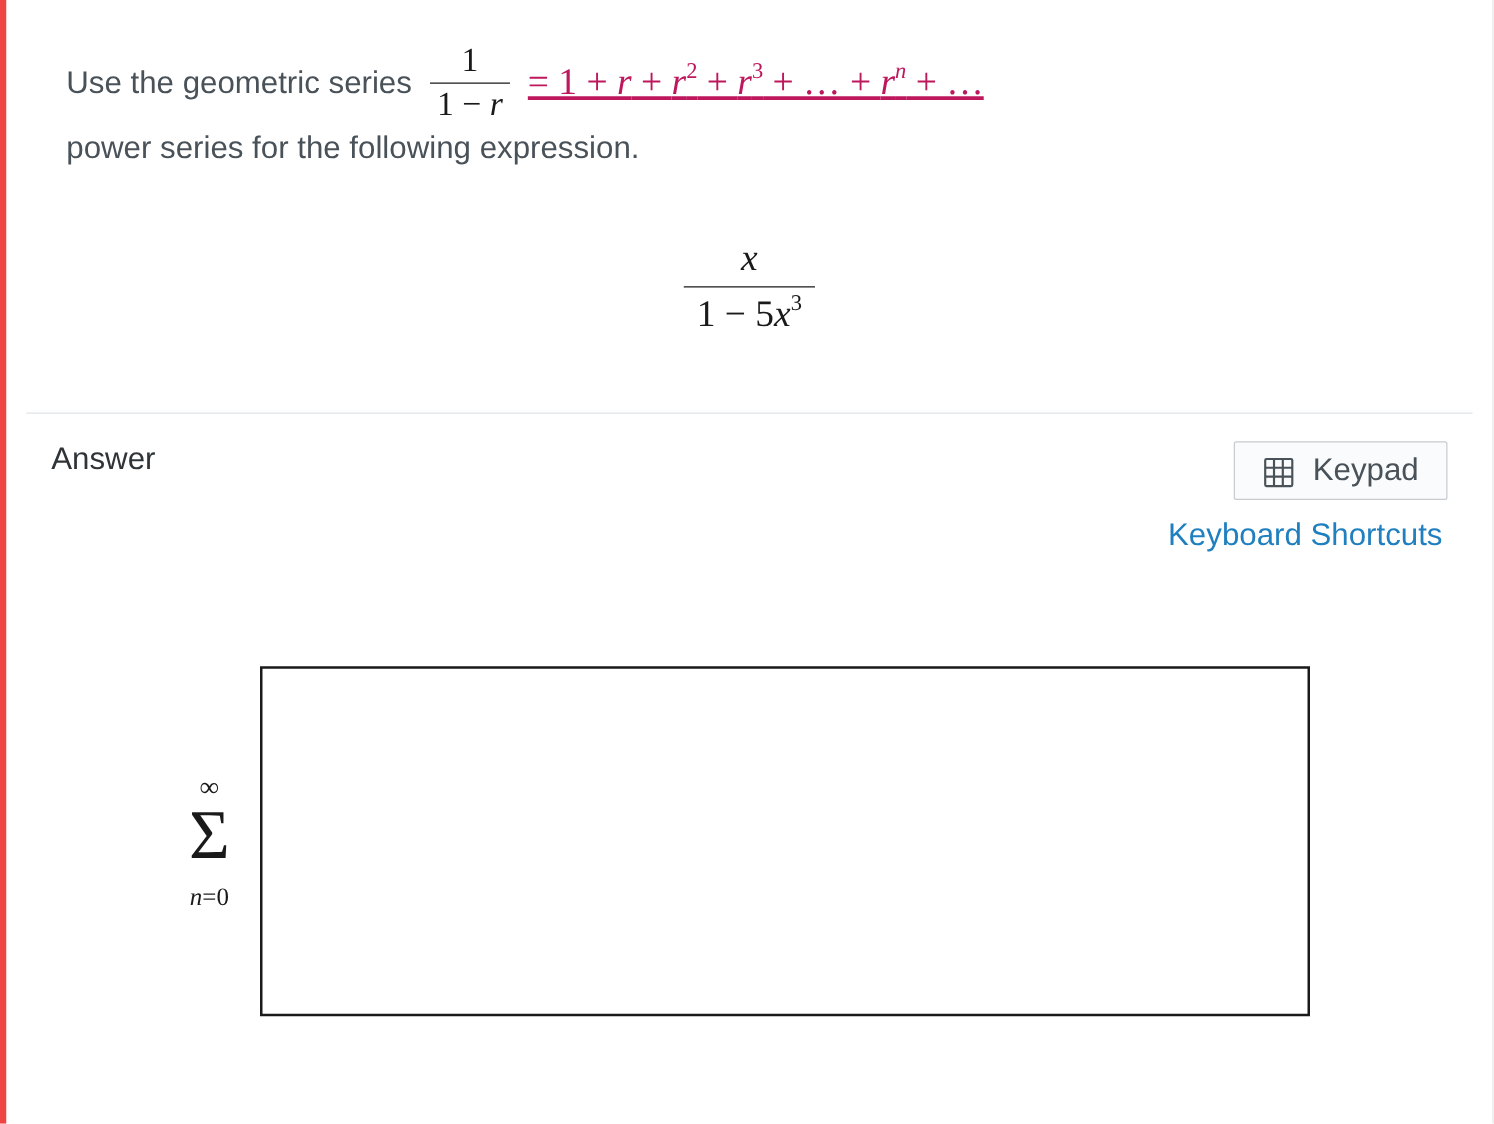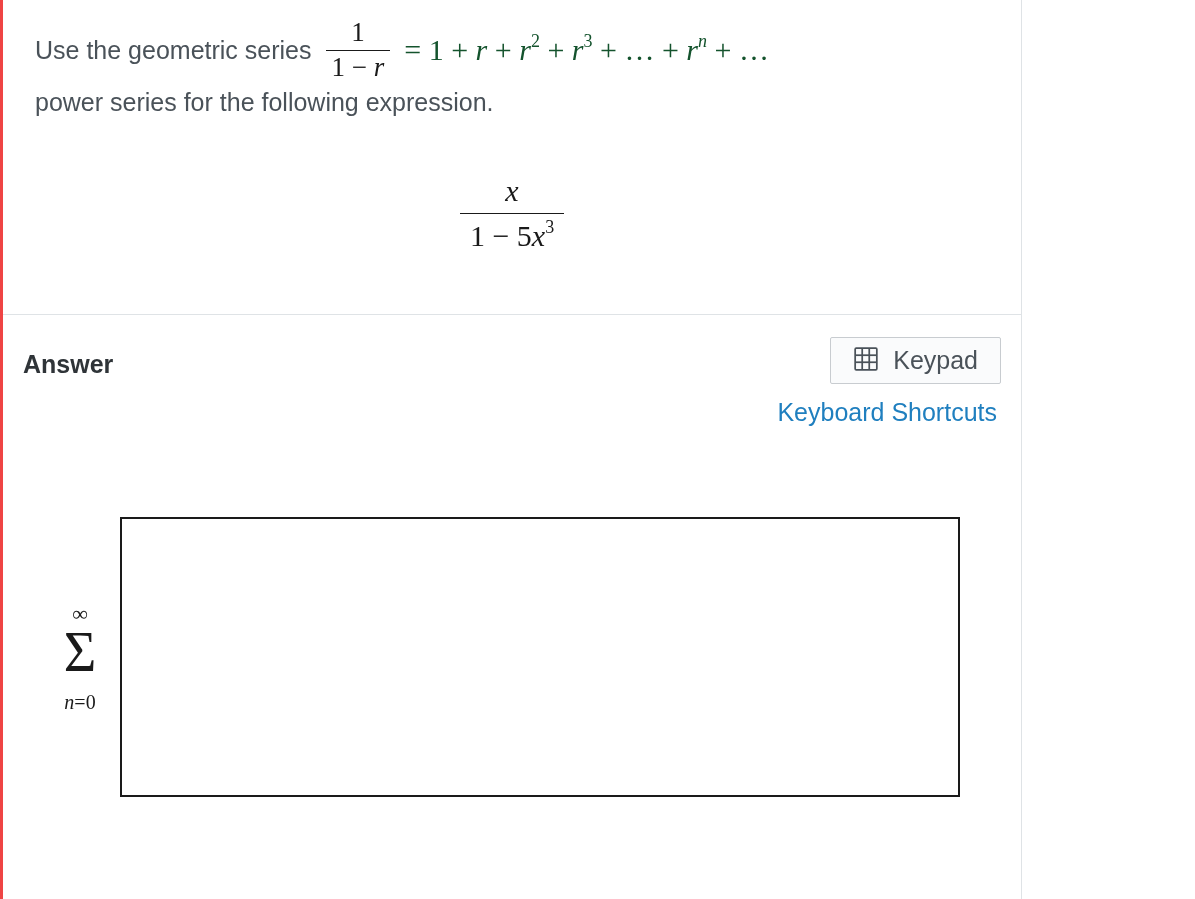--- a/index.html
+++ b/index.html
@@ -5,37 +5,38 @@
   * { box-sizing: border-box; }
   body {
     margin: 0;
     font-family: "Segoe UI", "Helvetica Neue", Arial, sans-serif;
     background: #fff;
     color: #4a5259;
     width: 1195px;
     height: 899px;
   }
   .panel {
-    border-left: 3px solid #ef4444;
+    border-left: 5px solid #ef4444;
     border-right: 1px solid #dfe3e6;
-    width: 1022px;
+    width: 1195px;
     height: 899px;
-    padding: 0;
+    padding: 16px;
   }
   .question-block {
     padding: 18px 32px 60px 32px;
     border-bottom: 1px solid #dfe3e6;
     font-size: 25px;
     line-height: 1.6;
     color: #4a5259;
   }
   .math-serif {
     font-family: "Cambria Math", "Times New Roman", serif;
-    color: #14532d;
+    color: #be185d;
     font-size: 30px;
+    text-decoration: underline;
   }
   .line1 {
     display: flex;
     align-items: center;
     flex-wrap: wrap;
     gap: 8px;
   }
   .frac {
     display: inline-flex;
     flex-direction: column;
@@ -69,34 +70,33 @@
 
   .answer-block {
     padding: 22px 20px 0 20px;
   }
   .answer-head {
     display: flex;
     justify-content: space-between;
     align-items: flex-start;
   }
   .answer-label {
-    font-weight: 700;
+    font-weight: 400;
     font-size: 25px;
     color: #2f3438;
-    margin-top: 13px;
   }
   .right-controls {
     display: flex;
     flex-direction: column;
     align-items: flex-end;
     gap: 14px;
   }
   .keypad-btn {
     display: flex;
-    align-items: flex-start;
+    align-items: flex-end;
     gap: 14px;
     border: 1px solid #c8ccd0;
     background: #fafbfc;
     padding: 8px 22px;
     font-size: 25px;
     color: #4a5259;
     cursor: pointer;
     border-radius: 2px;
   }
   .keypad-btn svg { display: block; }

